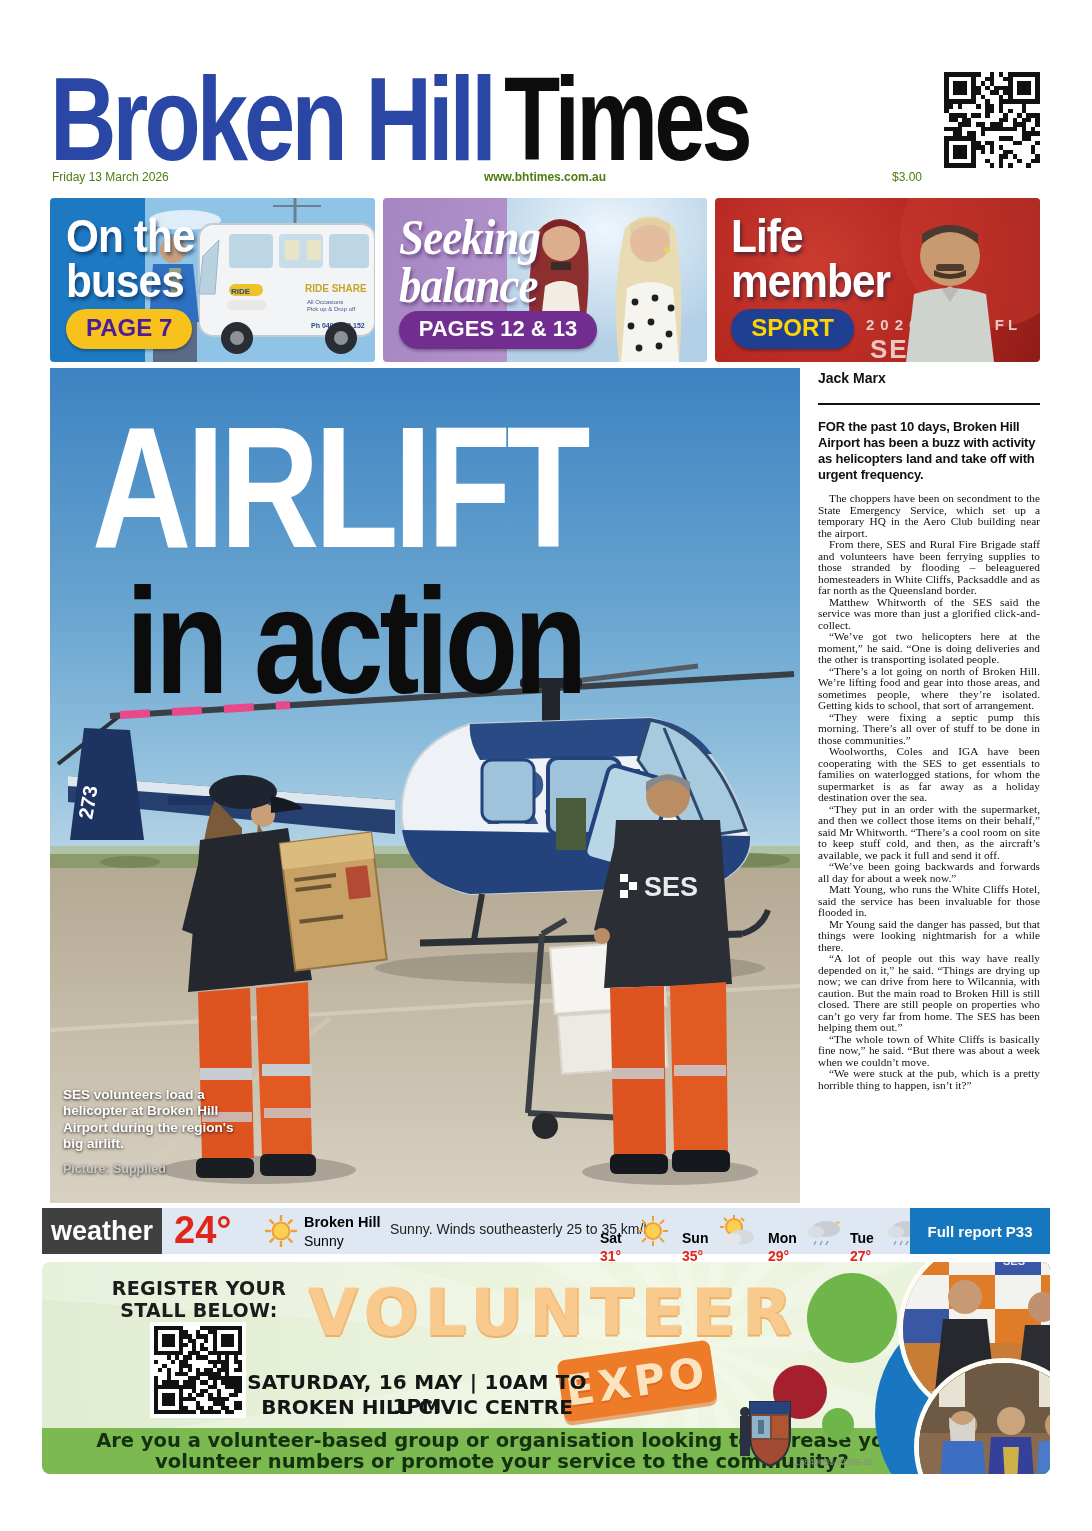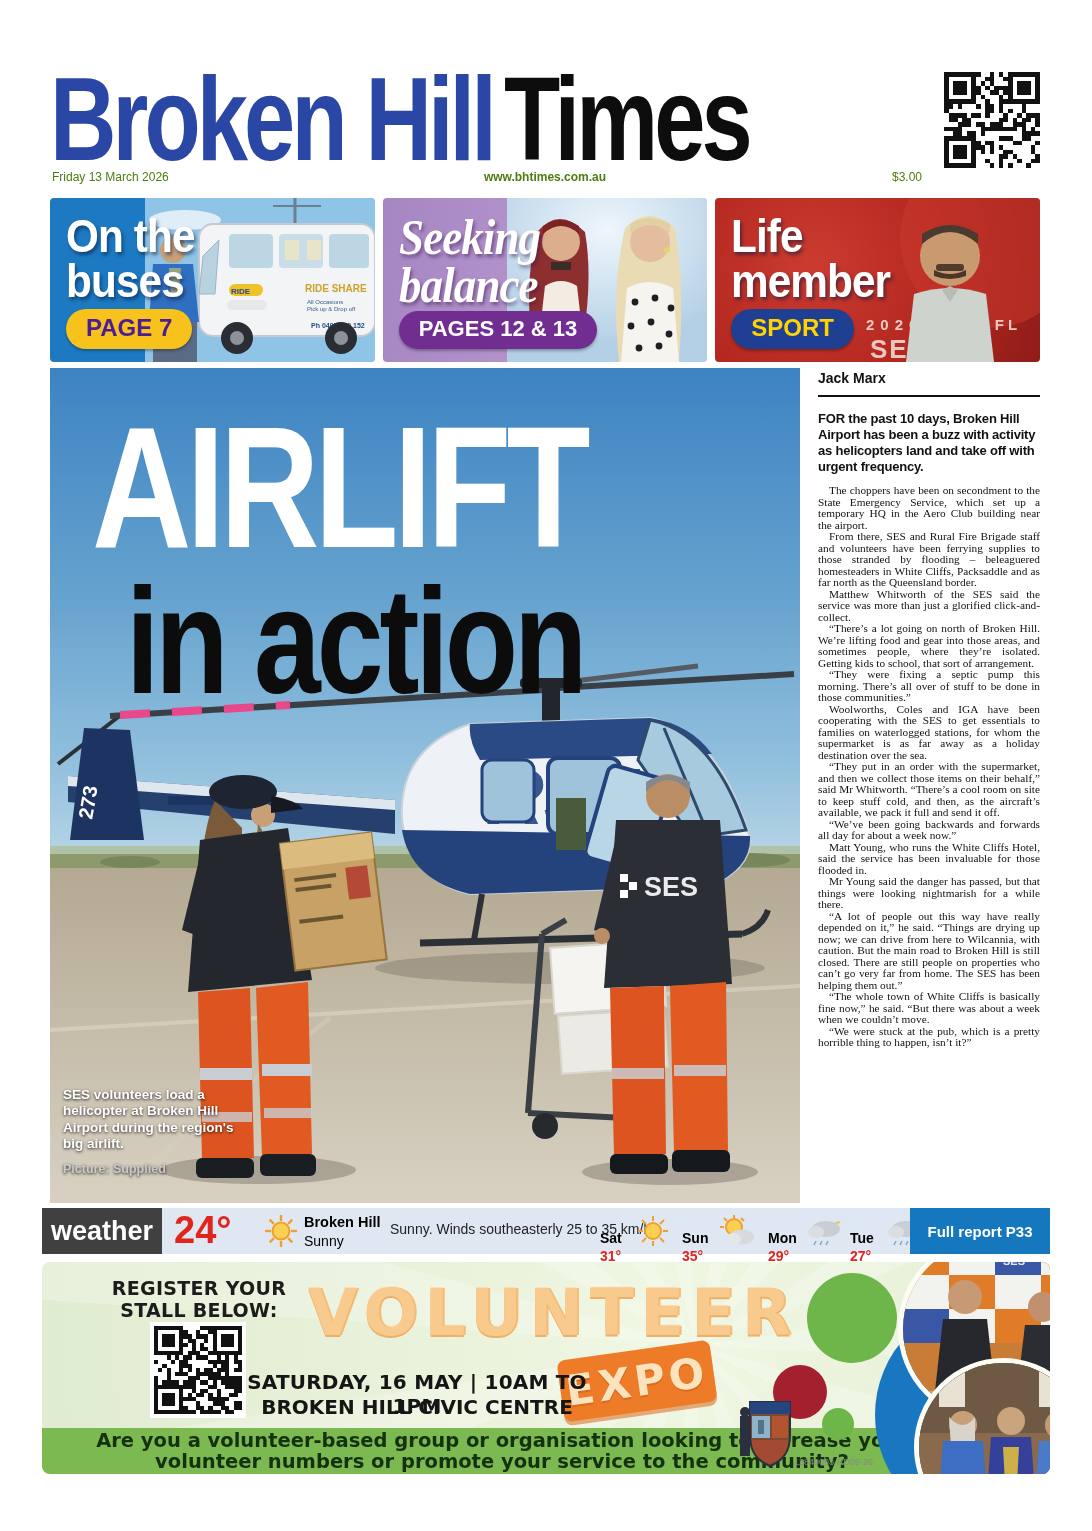--- a/index.html
+++ b/index.html
@@ -48,21 +48,21 @@
   .headline-1 { color:#ffffff; font-weight:bold; font-size:172px; letter-spacing:-6px;
         transform:scaleX(.8); transform-origin:left top; }
   .headline-2 { color:#0c0c0c; font-weight:bold; font-size:150px; letter-spacing:-5px; margin:6px 0 0 34px;
         transform:scaleX(.8); transform-origin:left top; }
   .caption { position:absolute; left:13px; bottom:26px; width:180px; z-index:4;
         color:#fff; font-weight:bold; font-size:13.5px; line-height:1.22;
         text-shadow:0 1px 3px rgba(0,0,0,.85); }
   .caption-credit { color:#c9c9c9; margin-top:9px; font-size:12.5px; }
 
   .article { position:absolute; left:768px; top:2px; width:222px; height:831px; overflow:hidden; color:#111; }
-  .byline { font-weight:bold; font-size:14px; border-bottom:2.5px solid #111; padding-bottom:9px; margin-bottom:14px; }
+  .byline { font-weight:bold; font-size:14px; border-bottom:2.5px solid #111; padding-bottom:17px; margin-bottom:14px; }
   .lead { font-weight:bold; font-size:13px; line-height:1.22; letter-spacing:-.2px; margin-bottom:8px; }
   .body-copy { font-family:"Liberation Serif", serif; font-size:11.3px; line-height:11.5px; text-align:justify;margin-top:11px; }
   .body-copy p { text-indent:11px; }
 
   
   .weather-bar { position:absolute; left:42px; top:1208px; width:1008px; height:46px; background:#dfe8f2; }
   .w-label { position:absolute; left:0; top:0; width:120px; height:46px; background:#404040; color:#fff;
         font-weight:bold; font-size:27px; display:flex; align-items:center; justify-content:center; }
   .w-temp { position:absolute; left:132px; top:1px; color:#e1251b; font-weight:bold; font-size:38px; }
   .w-sun { position:absolute; left:222px; top:6px; }
@@ -485,20 +485,21 @@
       </div>
     </div>
 
     <div class="article">
       <div class="byline">Jack Marx</div>
       <div class="lead">FOR the past 10 days, Broken Hill Airport has been a buzz with activity as helicopters land and take off with urgent frequency.</div>
       <div class="body-copy">
         <p>The choppers have been on secondment to the State Emergency Service, which set up a temporary HQ in the Aero Club building near the airport.</p>
         <p>From there, SES and Rural Fire Brigade staff and volunteers have been ferrying supplies to those stranded by flooding – beleaguered homesteaders in White Cliffs, Packsaddle and as far north as the Queensland border.</p>
         <p>Matthew Whitworth of the SES said the service was more than just a glorified click-and-collect.</p>
+        <p>“We’ve got two helicopters here at the moment,” he said. “One is doing deliveries and the other is transporting isolated people.</p>
         <p>“There’s a lot going on north of Broken Hill. We’re lifting food and gear into those areas, and sometimes people, where they’re isolated. Getting kids to school, that sort of arrangement.</p>
         <p>“They were fixing a septic pump this morning. There’s all over of stuff to be done in those communities.”</p>
         <p>Woolworths, Coles and IGA have been cooperating with the SES to get essentials to families on waterlogged stations, for whom the supermarket is as far away as a holiday destination over the sea.</p>
         <p>“They put in an order with the supermarket, and then we collect those items on their behalf,” said Mr Whitworth. “There’s a cool room on site to keep stuff cold, and then, as the aircraft’s available, we pack it full and send it off.</p>
         <p>“We’ve been going backwards and forwards all day for about a week now.”</p>
         <p>Matt Young, who runs the White Cliffs Hotel, said the service has been invaluable for those flooded in.</p>
         <p>Mr Young said the danger has passed, but that things were looking nightmarish for a while there.</p>
         <p>“A lot of people out this way have really depended on it,” he said. “Things are drying up now; we can drive from here to Wilcannia, with caution. But the main road to Broken Hill is still closed. There are still people on properties who can’t go very far from home. The SES has been helping them out.”</p>
         <p>“The whole town of White Cliffs is basically fine now,” he said. “But there was about a week when we couldn’t move.</p>
         <p>“We were stuck at the pub, which is a pretty horrible thing to happen, isn’t it?”</p>

